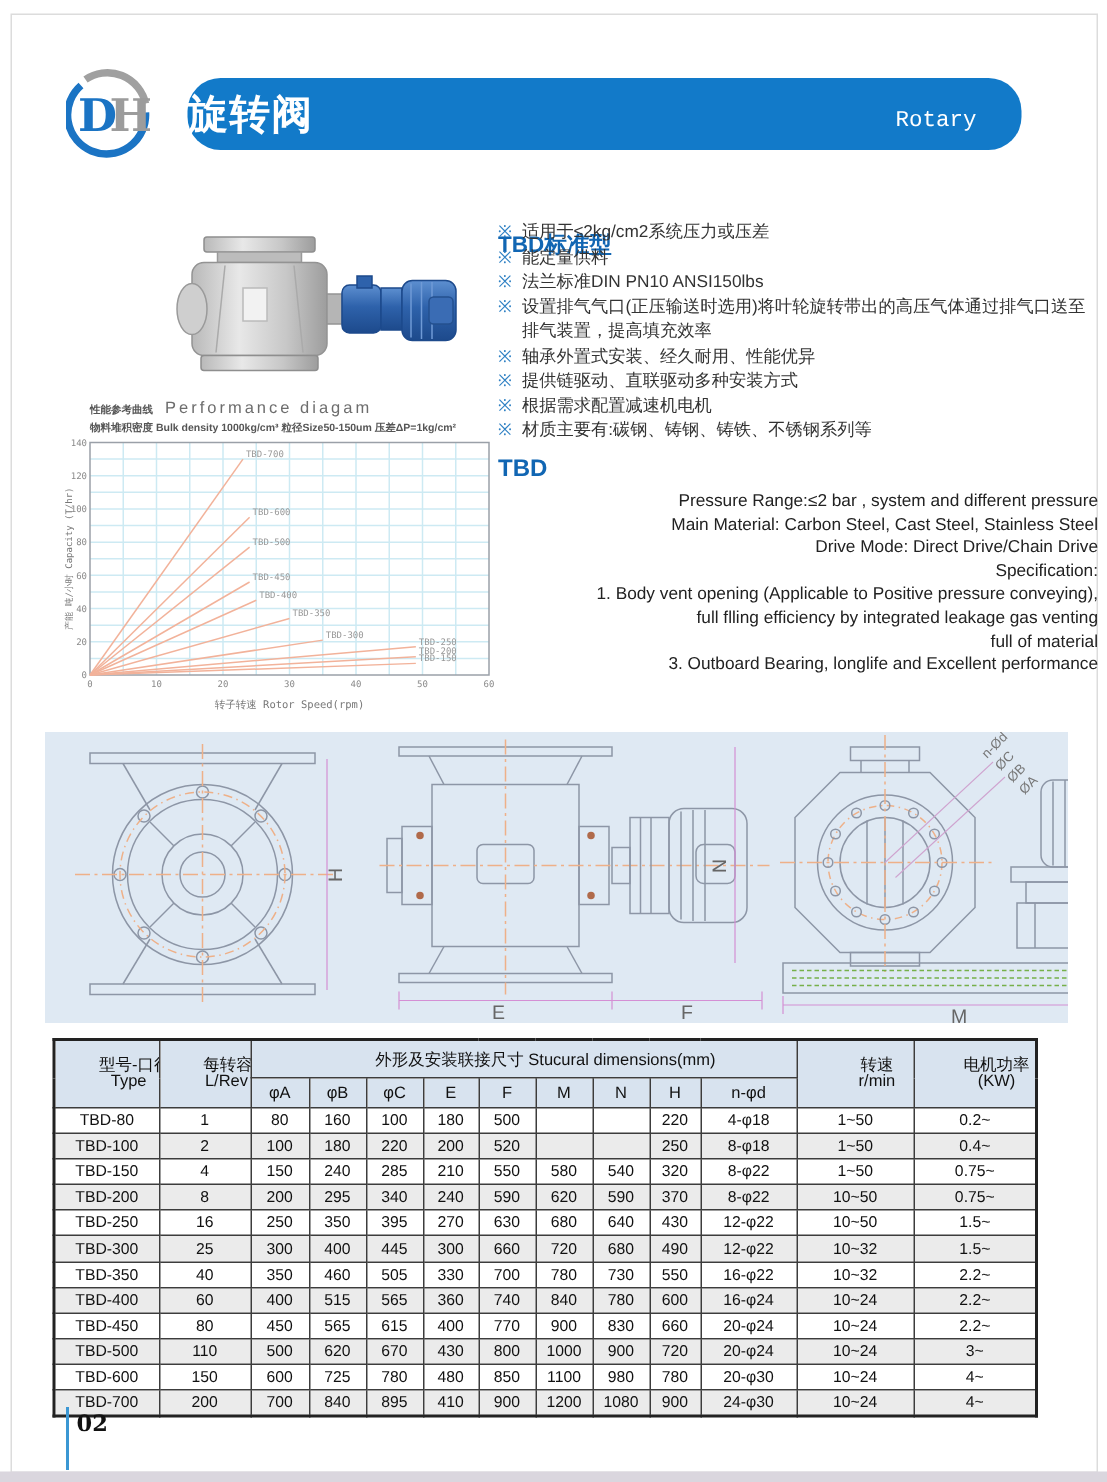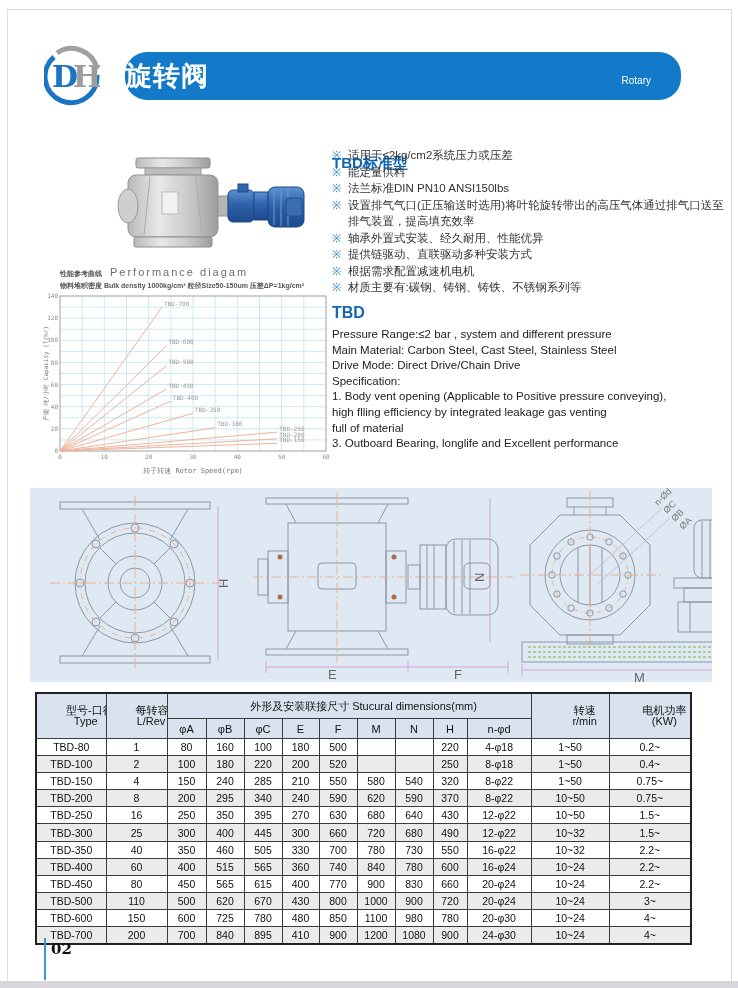--- a/index.html
+++ b/index.html
@@ -5,21 +5,21 @@
   html,body{margin:0;padding:0;background:#fff;}
   body{font-family:"Liberation Sans",sans-serif;-webkit-font-smoothing:antialiased;}
   .page{position:relative;width:738px;height:988px;background:#fff;overflow:hidden;}
   .page-border{position:absolute;left:7px;top:9px;width:723px;height:971px;border:1px solid #dcdcdc;pointer-events:none;}
   .abs{position:absolute;}
 
   
   .banner{left:125px;top:52px;width:556px;height:48px;background:var(--accent,#127ac9);
     border-radius:22px;display:flex;align-items:center;justify-content:space-between;padding-right:30px;box-sizing:border-box;color:#fff;}
   .banner .cn{font-size:27px;font-weight:bold;letter-spacing:1px;}
-  .banner .en{font-size:10px;margin-left:9px;margin-top:8px;}
+  .banner .en{font-size:15px;margin-left:9px;margin-top:8px;font-family:Liberation Mono, monospace;}
 
   
   .sec-heading{color:var(--heading-blue,#1166b3);font-weight:bold;font-size:15px;}
   .feature-list{width:396px;font-size:11.5px;color:#333;line-height:16.5px;}
   .feature-list .row{display:flex;}
   .feature-list .glyph{color:#2f81c4;flex:0 0 16px;font-size:11px;}
   .tbd-lines{width:400px;font-size:11.5px;color:#222;line-height:15.6px;}
 
   
   .chart{left:42px;top:266px;width:292px;}
@@ -134,27 +134,27 @@
         <span class="glyph">※</span>
         <span>根据需求配置减速机电机</span>
       </div>
       <div class="row">
         <span class="glyph">※</span>
         <span>材质主要有:碳钢、铸钢、铸铁、不锈钢系列等</span>
       </div>
     </div>
 
   <div class="abs sec-heading" style="left:332px;top:304px;font-size:16px;">TBD</div>
-  <div class="abs tbd-lines" style="left:332px;top:327px;">
+  <div class="abs tbd-lines" style="left:332px;top:327px;text-align:right;">
       <div>Pressure Range:≤2 bar , system and different pressure</div>
       <div>Main Material: Carbon Steel, Cast Steel, Stainless Steel</div>
       <div>Drive Mode: Direct Drive/Chain Drive</div>
       <div>Specification:</div>
       <div>1. Body vent opening (Applicable to Positive pressure conveying),</div>
-      <div>high flling efficiency by integrated leakage gas venting</div>
+      <div>full flling efficiency by integrated leakage gas venting</div>
       <div>full of material</div>
       <div>3. Outboard Bearing, longlife and Excellent performance</div>
     </div>
 
   <div class="abs chart">
     <div class="chart-title">
       <span class="cn">性能参考曲线</span><span>Performance diagam</span>
     </div>
     <div class="chart-sub">物料堆积密度  Bulk density 1000kg/cm³    粒径Size50-150um   压差ΔP=1kg/cm²</div>
     <svg id="perf-svg" width="292" height="196" viewBox="0 0 292 196">

